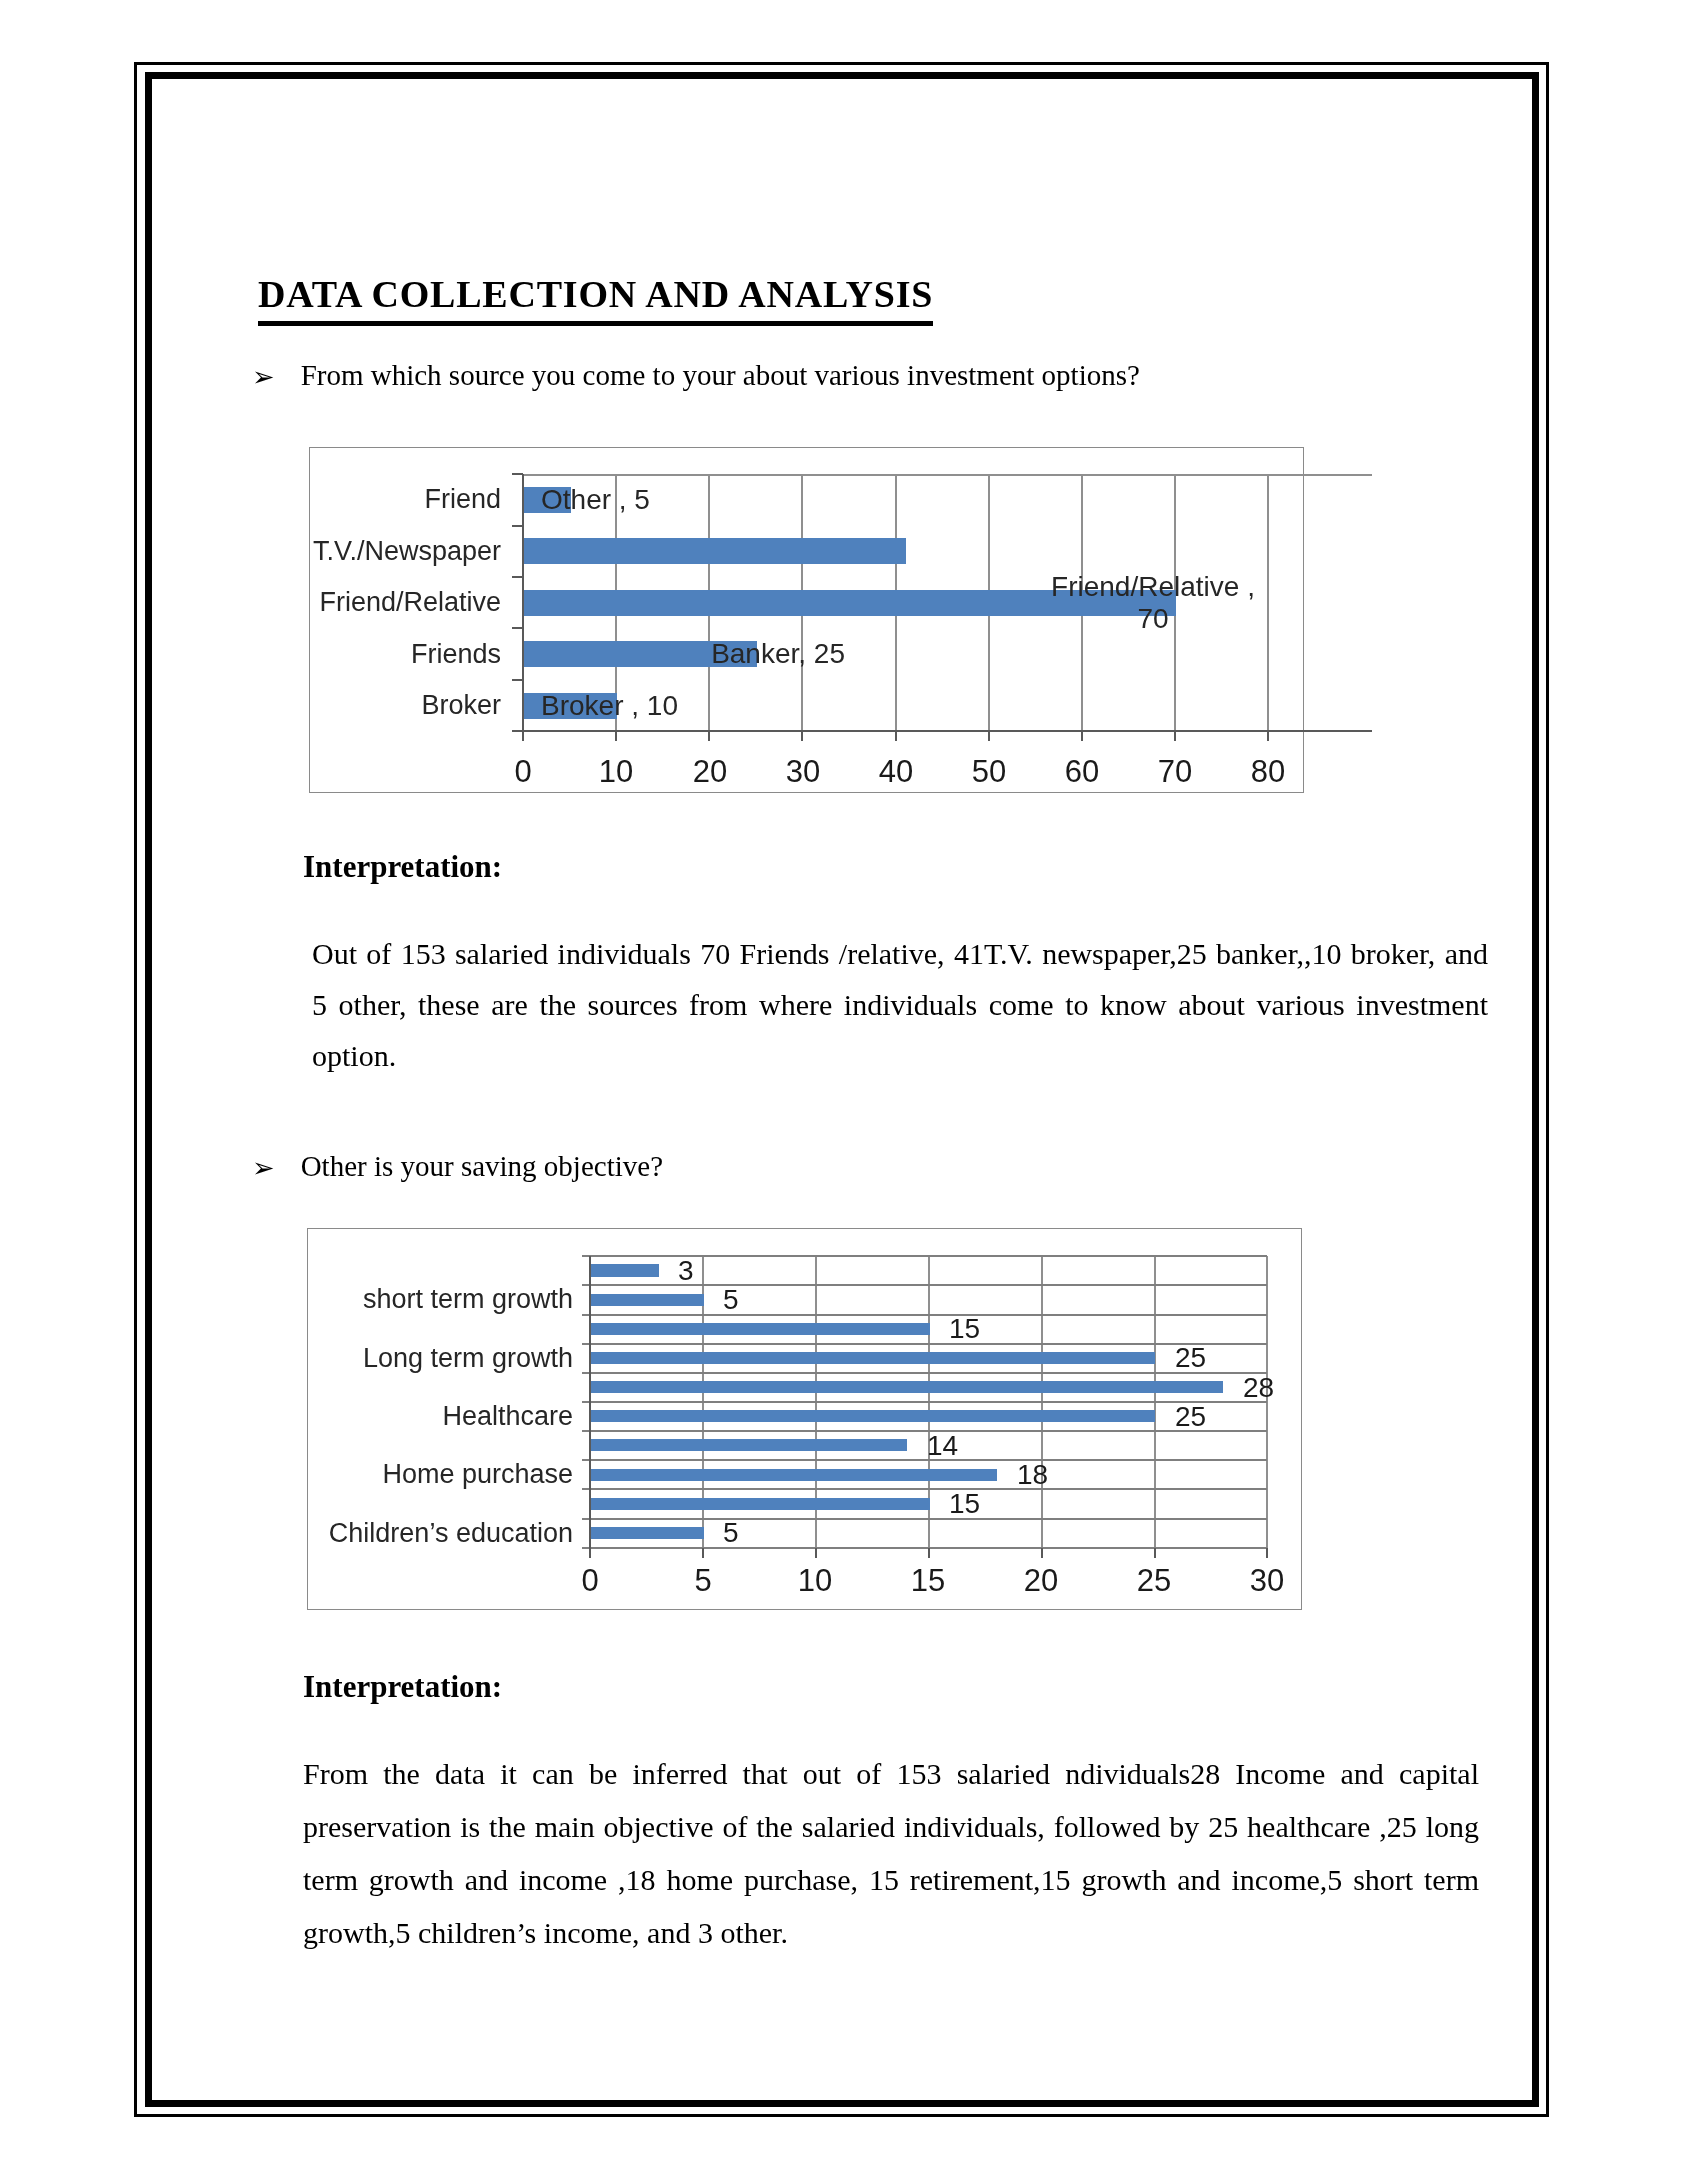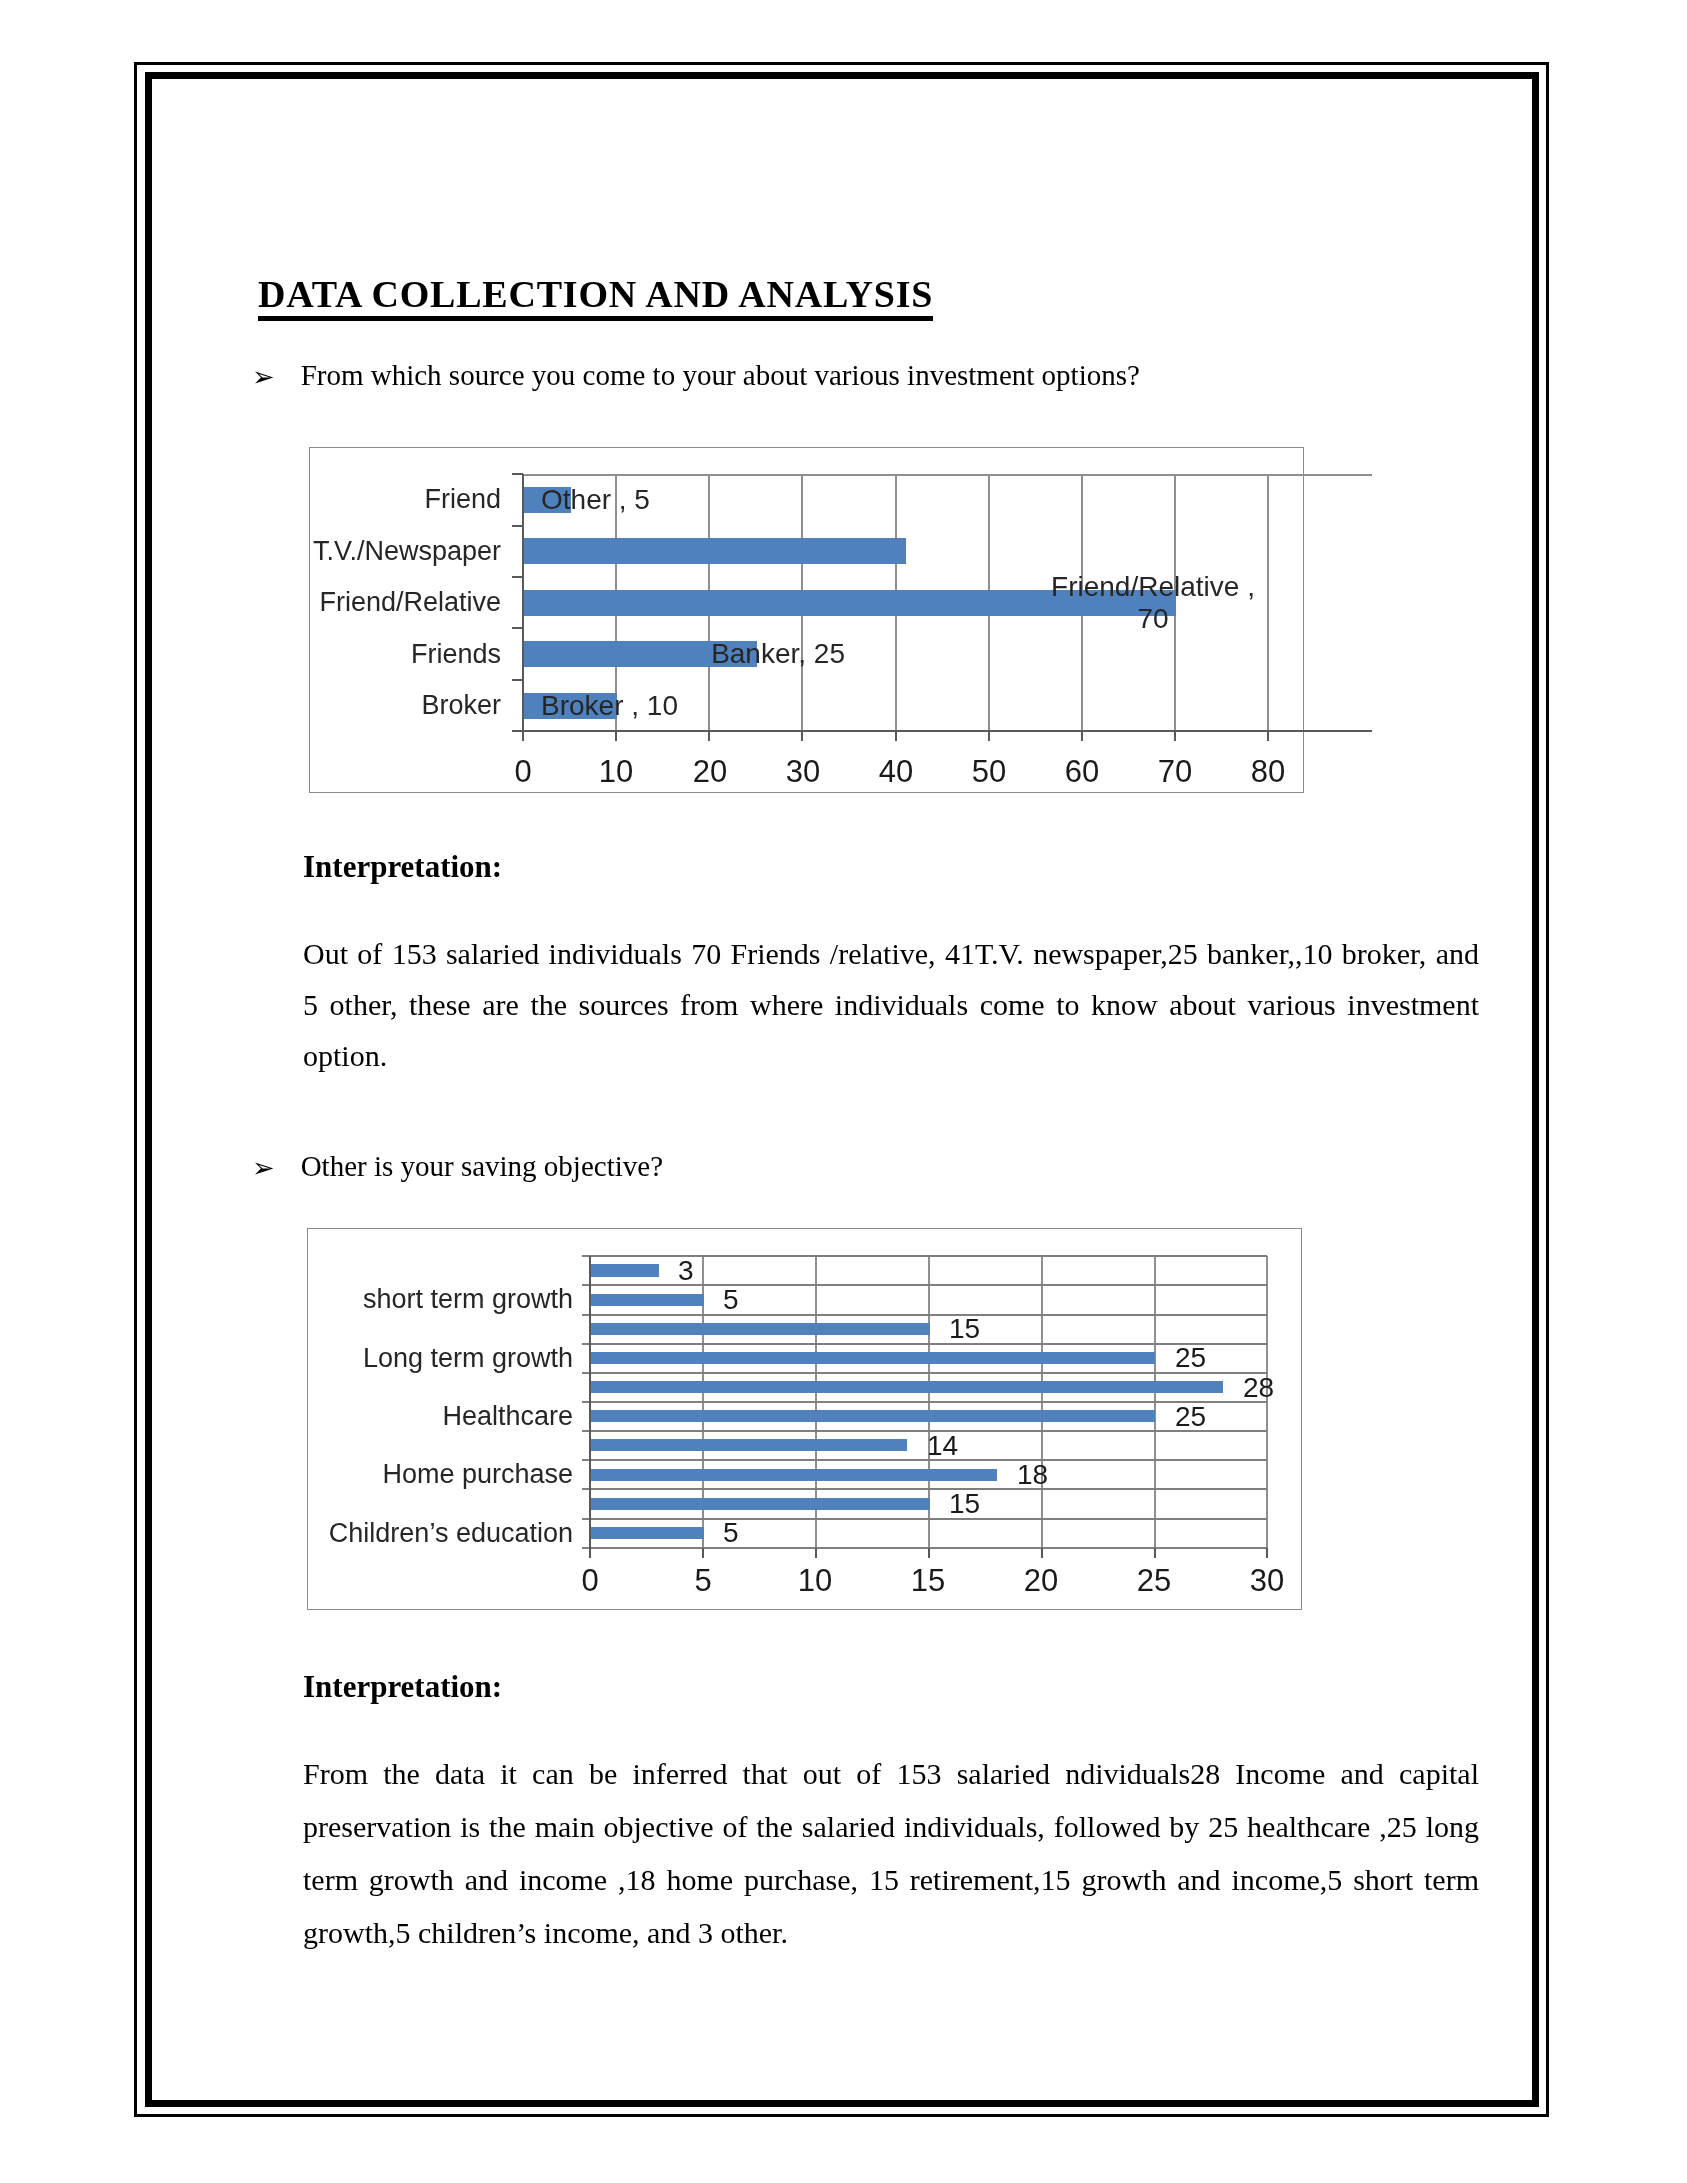--- a/index.html
+++ b/index.html
@@ -7,31 +7,31 @@
         font-family:"Liberation Serif","DejaVu Serif",serif;color:#000;}
   .border-outer{position:absolute;left:134px;top:62px;width:1415px;height:2055px;
         border:3.3px solid #000;box-sizing:border-box;}
   .border-inner{position:absolute;left:145px;top:72px;width:1394px;height:2035px;
         border:7.4px solid #000;box-sizing:border-box;}
   .title{position:absolute;left:0;right:0;top:194px;text-align:center;
         font-weight:bold;font-size:37px;letter-spacing:0.8px;}
   .title-underline{display:inline-block;padding:0 3.3px 4.1px 3.3px;border-bottom:3.3px solid #000;position:relative;}
   .title-underline::after{content:"";position:absolute;left:0;right:0;bottom:-10px;border-bottom:2.5px solid #000;}
   .section-heading{position:absolute;left:258px;top:272px;font-weight:bold;font-size:38px;letter-spacing:0.8px;}
-  .section-underline{display:inline-block;border-bottom:5.8px solid #000;}
+  .section-underline{display:inline-block;padding-bottom:5px;border-bottom:5.8px solid #000;}
   .question{position:absolute;display:flex;align-items:flex-start;gap:26px;font-size:29px;}
   .q1{left:252px;top:359px;}
   .q2{left:252px;top:1150px;}
   .bullet-glyph{font-family:"DejaVu Sans",sans-serif;font-size:27px;line-height:35px;}
   .interp-label{position:absolute;font-weight:bold;font-size:31px;}
   .i1{left:303px;top:849px;}
   .i2{left:303px;top:1669px;}
   .para{position:absolute;left:303px;width:1176px;font-size:30px;text-align:justify;
         text-align-last:left;color:#000;}
-  .p1{top:928px;line-height:51px;}
+  .p1{top:928px;line-height:51px;margin-left:9px;}
   .p2{top:1747px;line-height:53px;}
   .chart{position:absolute;background:#fff;border:1.6px solid #8a8a8a;box-sizing:border-box;
         font-family:"Liberation Sans","DejaVu Sans",sans-serif;}
   #chart1{left:309px;top:447px;width:995px;height:346px;}
   #chart2{left:307px;top:1228px;width:995px;height:382px;}
   .page-number{position:absolute;left:0;right:0;top:2042px;text-align:center;
         font-family:"Liberation Sans","DejaVu Sans",sans-serif;font-size:30px;}
 </style>
 </head>
 <body>

